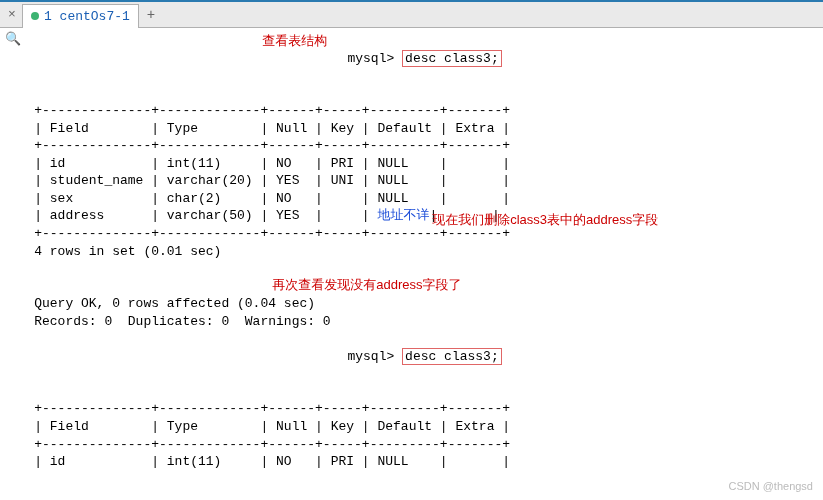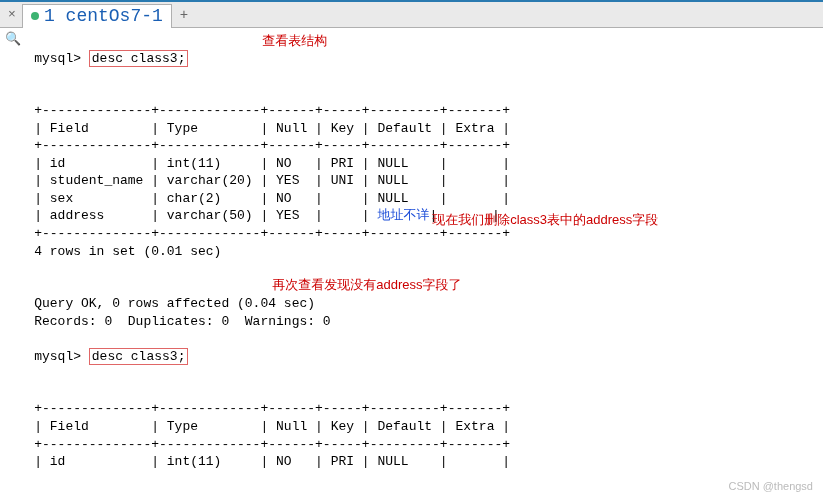--- a/index.html
+++ b/index.html
@@ -1,25 +1,25 @@
 <!DOCTYPE html>
 <html><head>
   <meta charset="utf-8">
   <style>
     * { margin: 0; padding: 0; box-sizing: border-box; }
     body { font-family: Consolas, "Courier New", monospace; font-size: 13px; background: #fff; color: #000; width: 823px; height: 500px; overflow: hidden; }
     .tab-bar { display: flex; align-items: center; background: #eaeaea; border-bottom: 1px solid #b0b0b0; height: 26px; padding-left: 2px; }
     .tab-close-all { width: 20px; text-align: center; color: #666; cursor: pointer; }
     .tab { display: flex; align-items: center; background: #fff; border: 1px solid #b0b0b0; border-bottom: none; padding: 3px 8px; height: 24px; margin-top: 2px; gap: 5px; }
     .tab-dot { width: 8px; height: 8px; background: #3cb371; border-radius: 50%; }
-    .tab-label { color: #1a5fb4; font-size: 18px; }
+    .tab-label { color: #1a5fb4; font-size: 13px; }
     .tab-add { width: 24px; text-align: center; color: #666; font-size: 14px; cursor: pointer; }
     .search-icon { color: #888; padding: 3px 5px; font-size: 13px; }
     .terminal { padding: 4px 8px; line-height: 1.35; white-space: pre; position: relative; }
-    .prompt-line { display: block; }
+    .prompt-line { display: block; text-align: center; }
     .cmd-box { border: 1px solid #e06666; padding: 0 2px; }
     .annotation { color: #cc0000; position: absolute; font-family: SimSun, sans-serif; margin-left: 36px; }
     .gray-text { color: #1d4ed8; }
     .watermark { position: absolute; bottom: 8px; right: 10px; color: #bbb; font-size: 11px; font-family: sans-serif; }
     .top-border { border-top: 2px solid #2a7ab0; height: 0; }
   </style>
 </head>
 <body>
 
 <div class="top-border"></div>

